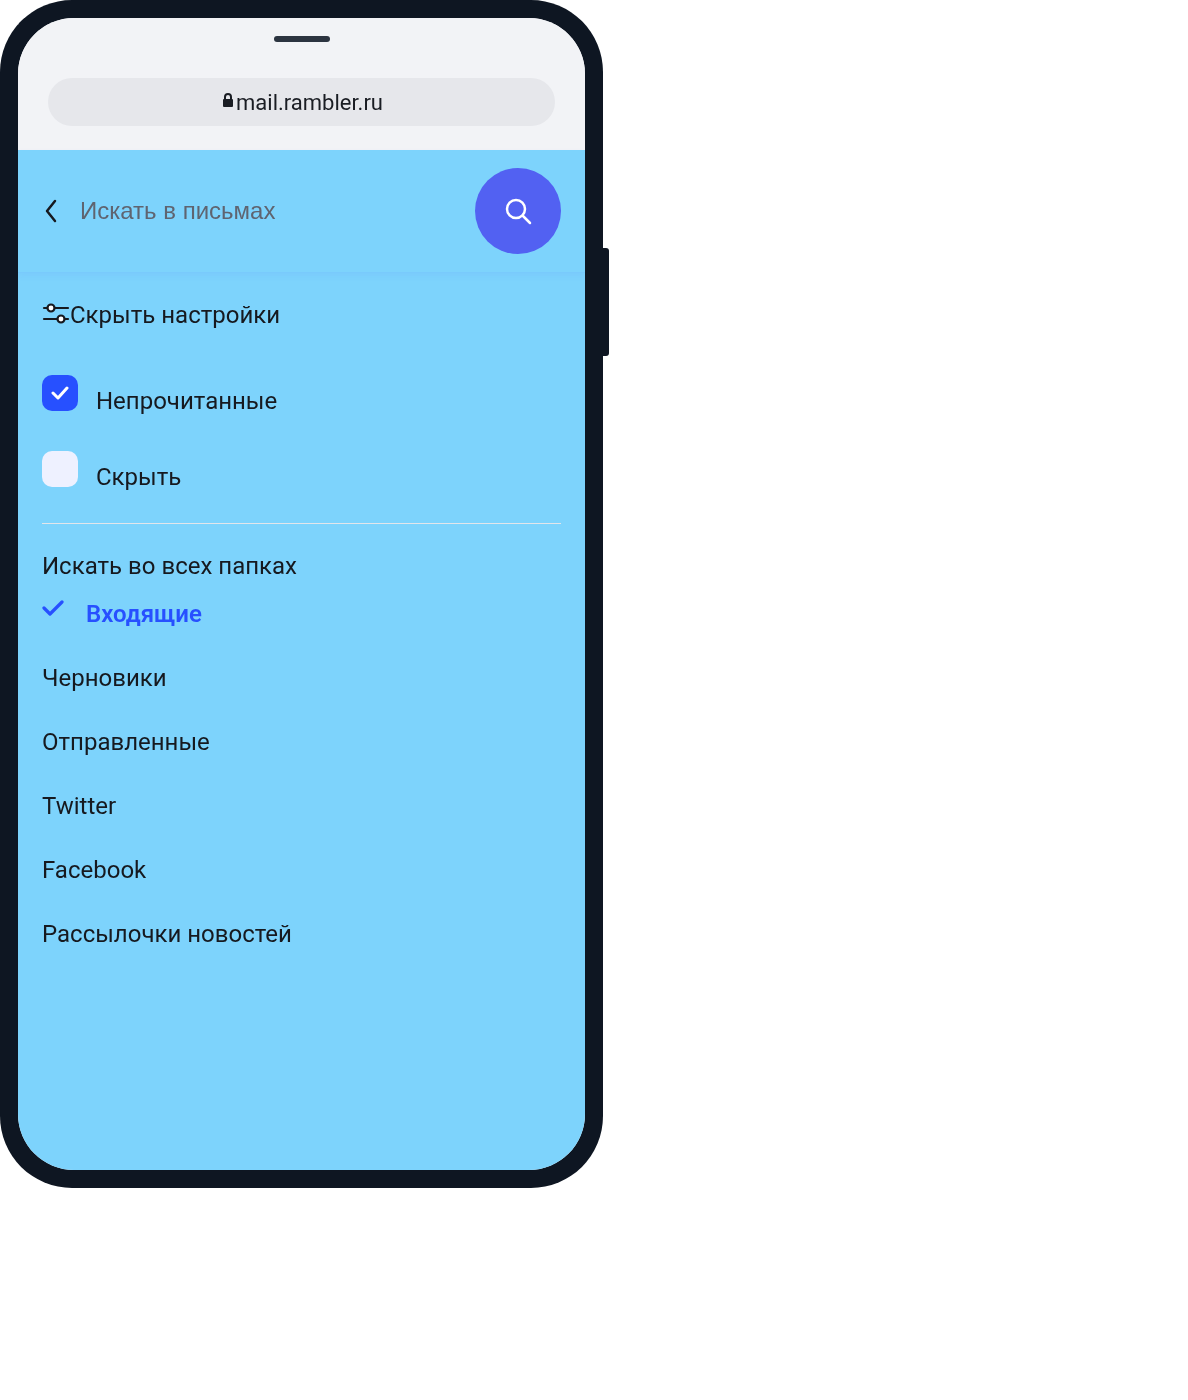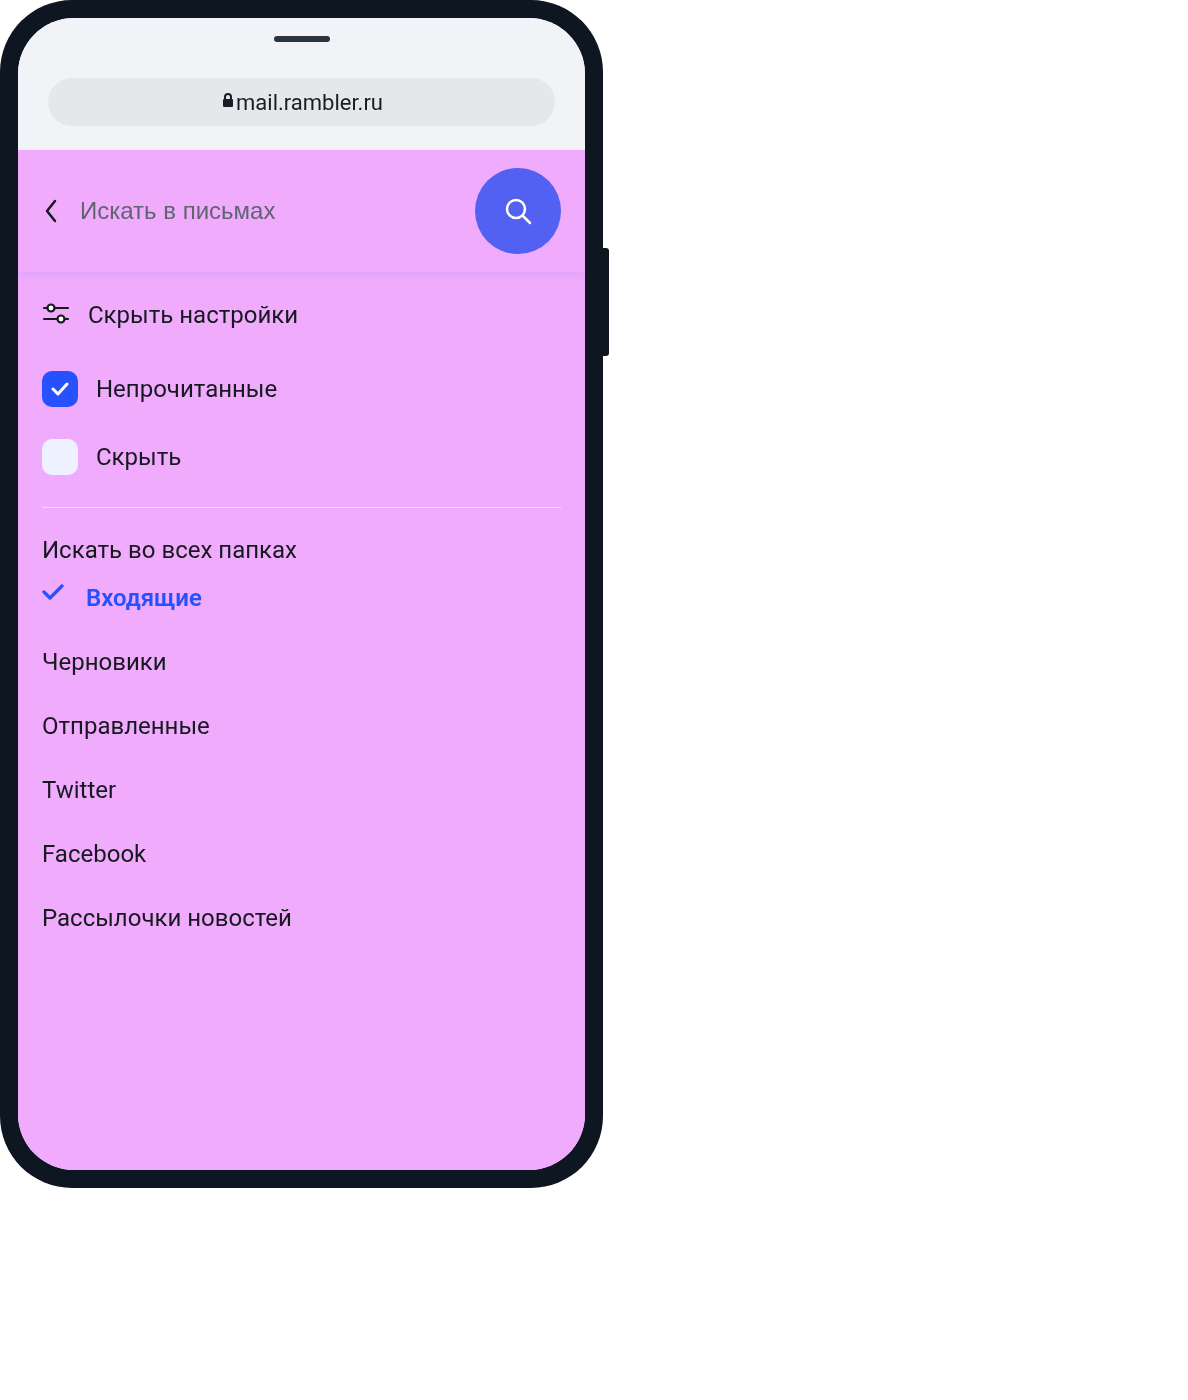--- a/index.html
+++ b/index.html
@@ -80,21 +80,21 @@
       color: #1a1d23;
       font-weight: 400;
     }
     
     .lock-icon svg {
       width: 16px;
       height: 16px;
     }
     
     .app-content {
-      background: #f0abfc;
+      background: #7dd3fc;
       height: calc(100% - 132px);
     }
     
     .search-row {
       display: flex;
       align-items: center;
       padding: 18px 24px 18px 18px;
       gap: 14px;
       border-bottom: 1px solid rgba(80, 100, 255, 0.08);
       box-shadow: 0 3px 6px rgba(80, 100, 255, 0.07);
@@ -140,21 +140,20 @@
     
     .search-button svg {
       width: 30px;
       height: 30px;
     }
     
     .settings-row {
       display: flex;
       align-items: center;
       padding: 26px 24px 24px 24px;
-      gap: 18px;
     }
     
     .sliders-icon svg {
       width: 28px;
       height: 28px;
     }
     
     .settings-label {
       font-size: 24px;
       color: #16191f;
@@ -188,20 +187,21 @@
     
     .checkbox svg {
       width: 18px;
       height: 14px;
     }
     
     .filter-label {
       font-size: 24px;
       color: #16191f;
       font-weight: 400;
+      margin-top: 16px;
     }
     
     .divider {
       height: 1px;
       background: #e3e5ea;
       margin: 16px 24px 0 24px;
     }
     
     .folders-section {
       padding: 28px 24px 0 24px;

